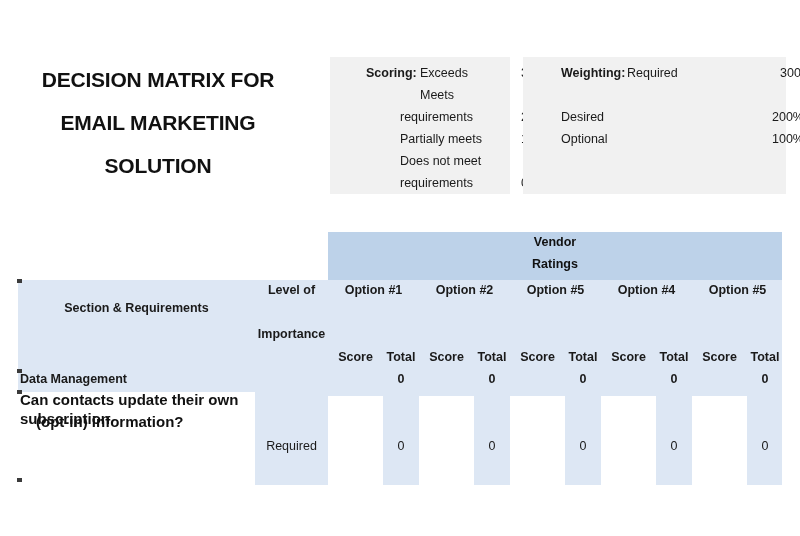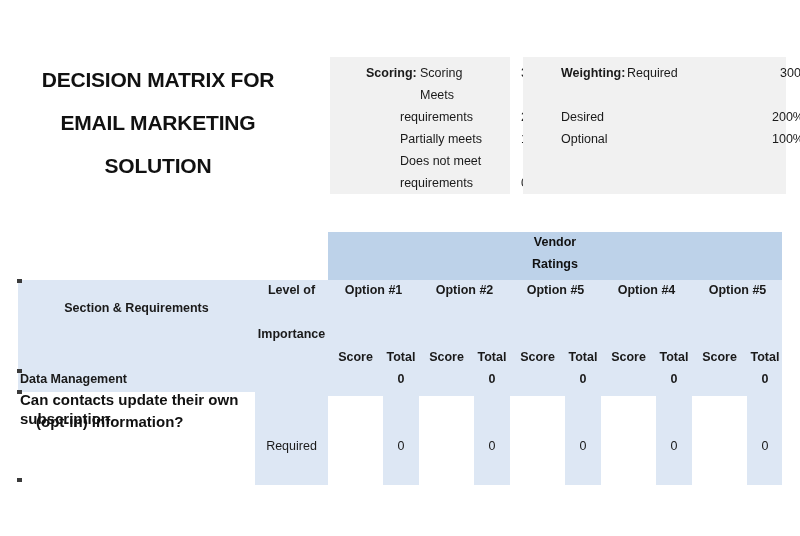--- a/index.html
+++ b/index.html
@@ -126,21 +126,21 @@
 
 <div id="doc-title">
   <span class="tline">DECISION MATRIX FOR</span>
   <span class="tline">EMAIL MARKETING</span>
   <span class="tline">SOLUTION</span>
 </div>
 
 <div id="scoring-legend" class="legend-box">
   <div class="legend-row" style="top:5px;">
     <span class="lg-label">Scoring:</span>
-    <span class="lg-text">Scoring</span>
+    <span class="lg-text">Exceeds</span>
     <span class="lg-val">3</span>
   </div>
   <div class="legend-row" style="top:27px;">
     <span class="lg-text">Meets</span>
     <span class="lg-val"></span>
   </div>
   <div class="legend-row" style="top:49px;">
     <span class="lg-text" style="left:42px;">requirements</span>
     <span class="lg-val">2</span>
   </div>

